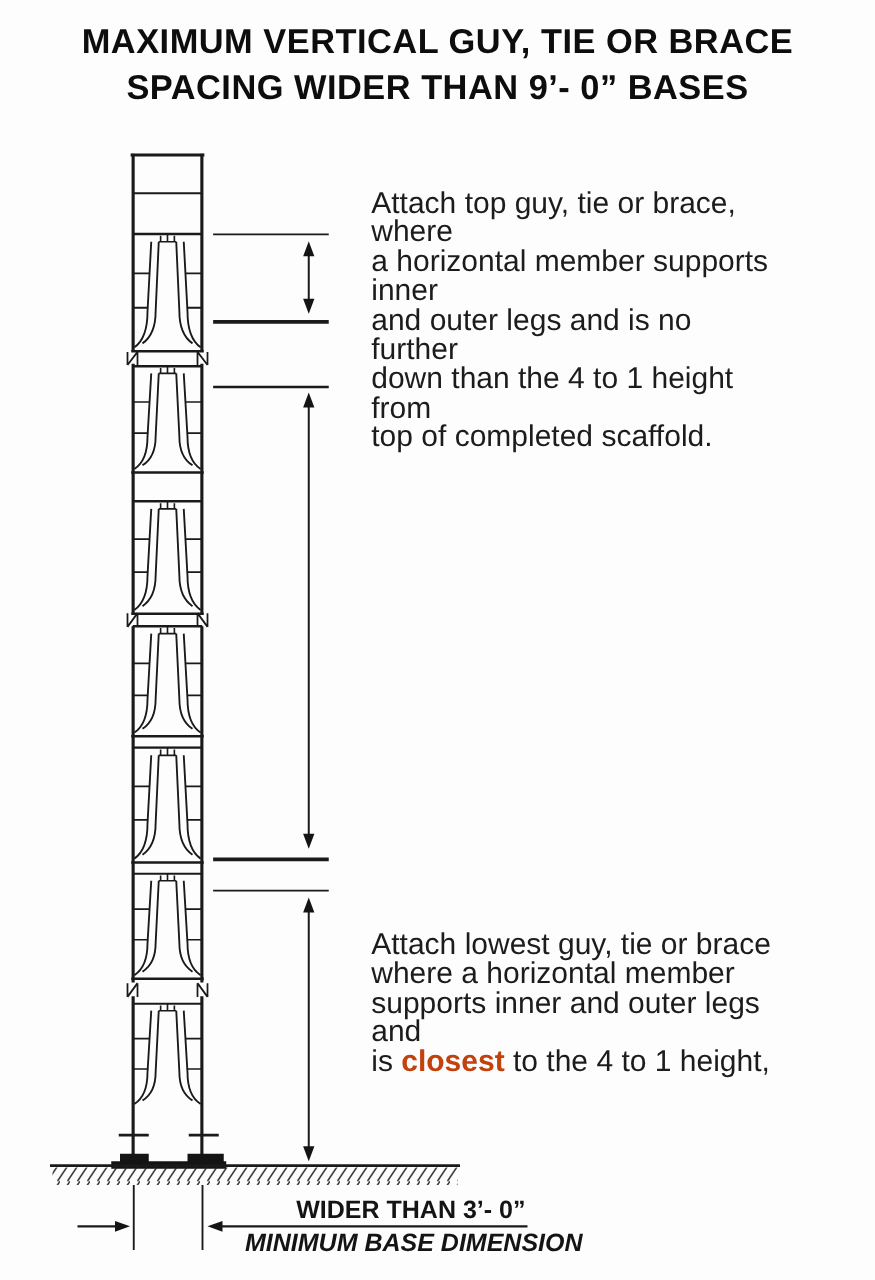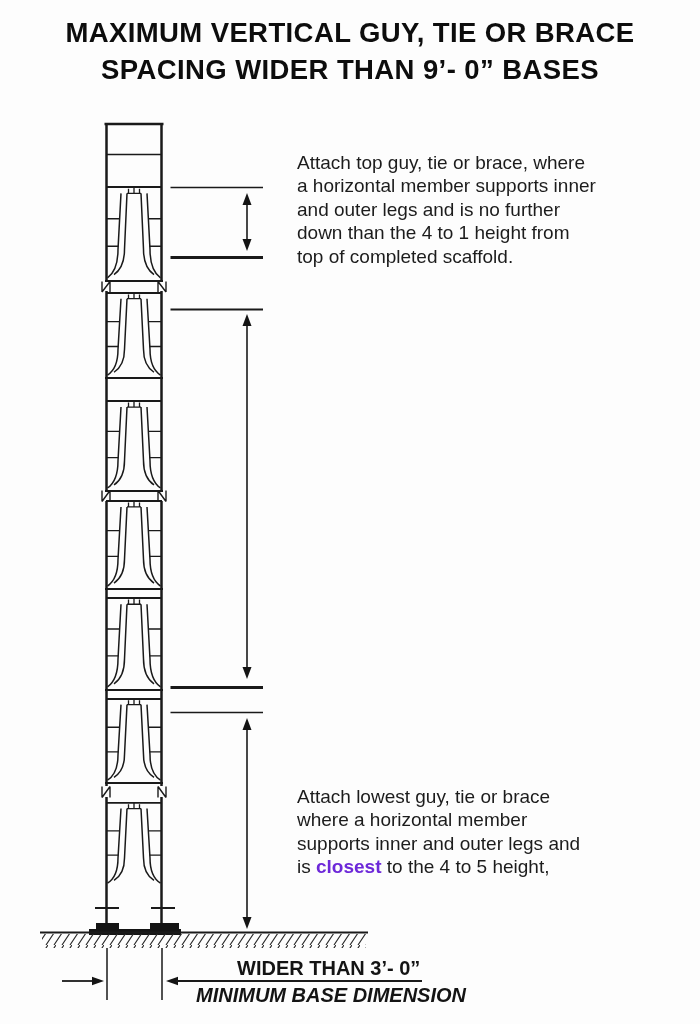--- a/index.html
+++ b/index.html
@@ -1,25 +1,25 @@
 <!DOCTYPE html>
 <html><head>
 <meta charset="utf-8">
 <style>
   html,body{margin:0;padding:0;background:#e8e8e8;}
   .page{position:relative;width:700px;height:1024px;background:#fdfdfd;margin:0 auto;
         font-family:"Liberation Sans", sans-serif;color:#1a1a1a;overflow:hidden;}
   .title{position:absolute;left:0;top:14px;width:700px;text-align:center;
          font-weight:bold;font-size:27.5px;line-height:37px;letter-spacing:.4px;color:#0d0d0d;}
-  .note{position:absolute;width:330px;font-size:19px;line-height:23.4px;
+  .note{position:absolute;width:330px;font-size:24px;line-height:23.4px;
         white-space:pre-line;color:#1c1c1c;}
-  .note b{color:#6d28d9;}
+  .note b{color:#c2410c;}
   .note-top{left:297px;top:151px;}
   .note-mid{left:297px;top:404px;}
-  .note-low{left:297px;top:744px;margin-top:41px;}
+  .note-low{left:297px;top:744px;}
   .lbl{position:absolute;font-weight:bold;font-size:20px;white-space:pre;color:#141414;}
   .lbl-wider{left:237px;top:957px;}
   .lbl-min{left:196px;top:984px;font-style:italic;}
   svg{position:absolute;left:0;top:0;}
   .ink{stroke:#1a1a1a;fill:none;}
   .fill{fill:#141414;stroke:none;}
 </style>
 </head>
 <body>
 
@@ -112,19 +112,19 @@
   </svg>
 
   <div class="note note-top">Attach top guy, tie or brace, where
 a horizontal member supports inner
 and outer legs and is no further
 down than the 4 to 1 height from
 top of completed scaffold.</div>
   <div class="note note-low"><span>Attach lowest guy, tie or brace
 where a horizontal member
 supports inner and outer legs and
-is </span><b>closest</b><span> to the 4 to 5 height,
+is </span><b>closest</b><span> to the 4 to 1 height,
 </span></div>
 
   <div class="lbl lbl-wider">WIDER THAN 3’- 0”</div>
   <div class="lbl lbl-min">MINIMUM BASE DIMENSION</div>
 
 </div>
 
 </body></html>

